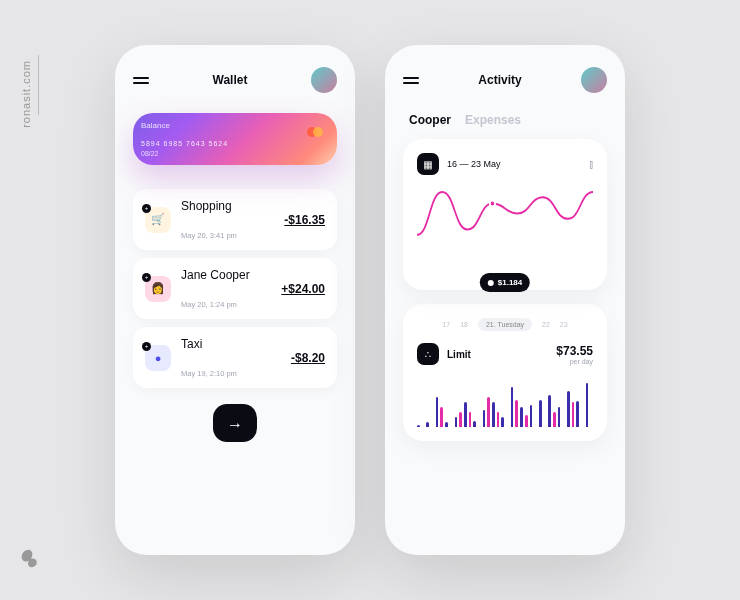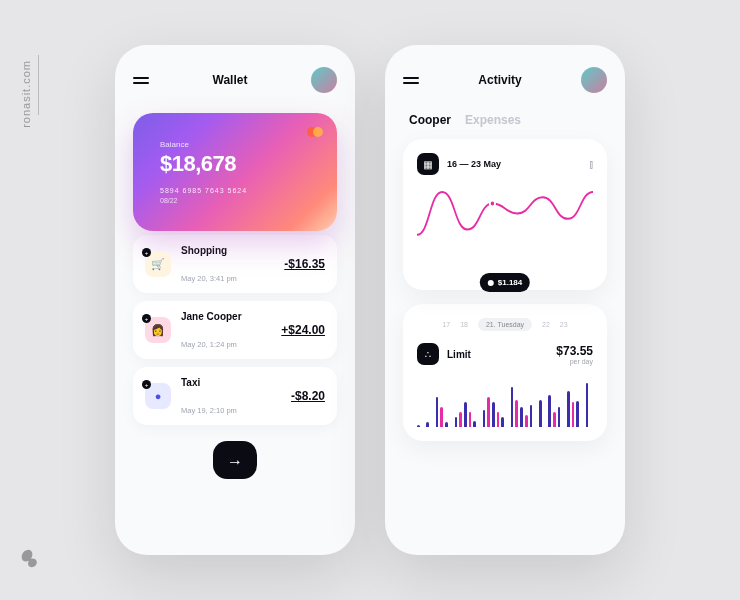--- a/index.html
+++ b/index.html
@@ -11,50 +11,50 @@
 
 .screens { display: flex; gap: 30px; justify-content: center; padding-top: 45px; }
 .phone { width: 240px; height: 510px; background: #f9fafb; border-radius: 32px; box-shadow: 0 20px 60px rgba(0,0,0,0.12); padding: 22px 18px; position: relative; overflow: hidden; }
 
 .topbar { display: flex; align-items: center; justify-content: space-between; margin-bottom: 20px; height: 26px; }
 .menu-icon { display: flex; flex-direction: column; gap: 3px; cursor: pointer; }
 .menu-icon span { width: 16px; height: 2px; background: #0b0b14; border-radius: 2px; }
 .title { font-size: 12px; font-weight: 600; color: #0b0b14; text-align: right; }
 .avatar { width: 26px; height: 26px; border-radius: 50%; background: linear-gradient(135deg,#5fc9c9,#c97fa0); cursor: pointer; }
 
-.card { border-radius: 20px; padding: 27px; color: #fff; background: linear-gradient(135deg,#7d5ee8 0%,#a45bf0 25%,#e85fb5 55%,#ff8a7a 85%,#ffd0b0 100%); box-shadow: 0 14px 30px rgba(180,90,200,0.3); position: relative; margin-bottom: 4px; }
+.card { border-radius: 20px; padding: 8px; color: #fff; background: linear-gradient(135deg,#7d5ee8 0%,#a45bf0 25%,#e85fb5 55%,#ff8a7a 85%,#ffd0b0 100%); box-shadow: 0 14px 30px rgba(180,90,200,0.3); position: relative; margin-bottom: 24px; }
 .balance-label { font-size: 8px; opacity: .8; }
 .balance-amount { font-size: 22px; font-weight: 700; margin-top: 2px; letter-spacing: -0.5px; }
 .card-number { font-size: 7px; margin-top: 10px; letter-spacing: 1px; opacity: .85; }
 .card-exp { font-size: 7px; margin-top: 3px; opacity: .75; }
 .cc-logo { position: absolute; top: 14px; right: 14px; display: flex; }
 .cc-logo span { width: 10px; height: 10px; border-radius: 50%; }
 .cc-logo span:first-child { background: #ff5f45; }
 .cc-logo span:last-child { background: #ffb347; margin-left: -4px; opacity: .85; }
 
 .tx-list { display: flex; flex-direction: column; gap: 8px; }
 .tx { background: #fff; border-radius: 14px; padding: 10px 12px; display: flex; align-items: center; gap: 10px; box-shadow: 0 4px 14px rgba(0,0,0,0.04); }
 .tx-icon { width: 26px; height: 26px; border-radius: 8px; display: flex; align-items: center; justify-content: center; font-size: 11px; position: relative; }
 .tx-icon .dot { position: absolute; top: -3px; left: -3px; width: 9px; height: 9px; background: #0b0b14; border-radius: 50%; display: flex; align-items: center; justify-content: center; color: #fff; font-size: 6px; }
 .tx-info { flex: 1; }
-.tx-name { font-size: 10px; font-weight: 700; color: #0b0b14; }
+.tx-name { font-size: 12px; font-weight: 400; color: #0b0b14; }
 .tx-date { font-size: 7.5px; color: #a0a4b0; margin-top: 18px; }
 .tx-amount { font-size: 12px; font-weight: 600; color: #0b0b14; text-decoration: underline; }
 
 .next-btn { width: 44px; height: 38px; background: #0b0b14; border-radius: 14px; margin: 16px auto 0; display: flex; align-items: center; justify-content: center; color: #fff; cursor: pointer; font-size: 16px; }
 
 .tabs { display: flex; gap: 14px; margin-bottom: 12px; padding-left: 6px; }
 .tab { font-size: 12px; font-weight: 700; color: #c4c7d0; cursor: pointer; }
 .tab.active { color: #0b0b14; }
 
 .chart-card { background: #fff; border-radius: 20px; padding: 14px; box-shadow: 0 8px 24px rgba(0,0,0,0.05); margin-bottom: 14px; }
 .chart-header { display: flex; align-items: center; justify-content: space-between; margin-bottom: 12px; }
 .chart-left { display: flex; align-items: center; gap: 8px; }
 .icon-sq { width: 22px; height: 22px; background: #0b0b14; border-radius: 7px; display: flex; align-items: center; justify-content: center; color: #fff; font-size: 10px; }
-.date-range { font-size: 9px; font-weight: 700; color: #0b0b14; }
+.date-range { font-size: 9px; font-weight: 400; color: #0b0b14; }
 .chart-toggle { font-size: 12px; color: #a0a4b0; cursor: pointer; }
 .line-chart { width: 100%; height: 85px; }
 .tooltip { position: absolute; background: #0b0b14; color: #fff; font-size: 8px; padding: 5px 8px; border-radius: 10px; display: flex; align-items: center; gap: 4px; left: 50%; transform: translateX(-50%); top: 160px; font-weight: 600; }
 .tooltip .tdot { width: 6px; height: 6px; background: #fff; border-radius: 50%; }
 
 .limit-card { background: #fff; border-radius: 20px; padding: 14px; box-shadow: 0 8px 24px rgba(0,0,0,0.05); }
 .days { display: flex; gap: 10px; justify-content: center; margin-bottom: 12px; font-size: 7px; color: #c0c3cc; align-items: center; }
 .days .active-day { background: #f0f1f4; padding: 3px 8px; border-radius: 8px; color: #888; }
 .limit-row { display: flex; align-items: center; justify-content: space-between; margin-bottom: 12px; }
 .limit-left { display: flex; align-items: center; gap: 8px; }
@@ -85,21 +85,20 @@
       <div class="title">Wallet</div>
       <div class="avatar"></div>
     </div>
 
     <div class="card">
       <div class="cc-logo">
           <span></span>
           <span></span>
         </div>
       <div class="balance-label">Balance</div>
-      <div class="balance-amount">$18,678</div>
       <div class="card-number">5894   6985   7643   5624</div>
       <div class="card-exp">08/22</div>
     </div>
 
     <div class="tx-list">
       <div class="tx">
         <div class="tx-icon" style="background:#fff4e0"><span class="dot">+</span>🛒</div>
         <div class="tx-info">
             <div class="tx-name">Shopping</div>
             <div class="tx-date">May 20, 3:41 pm</div>

